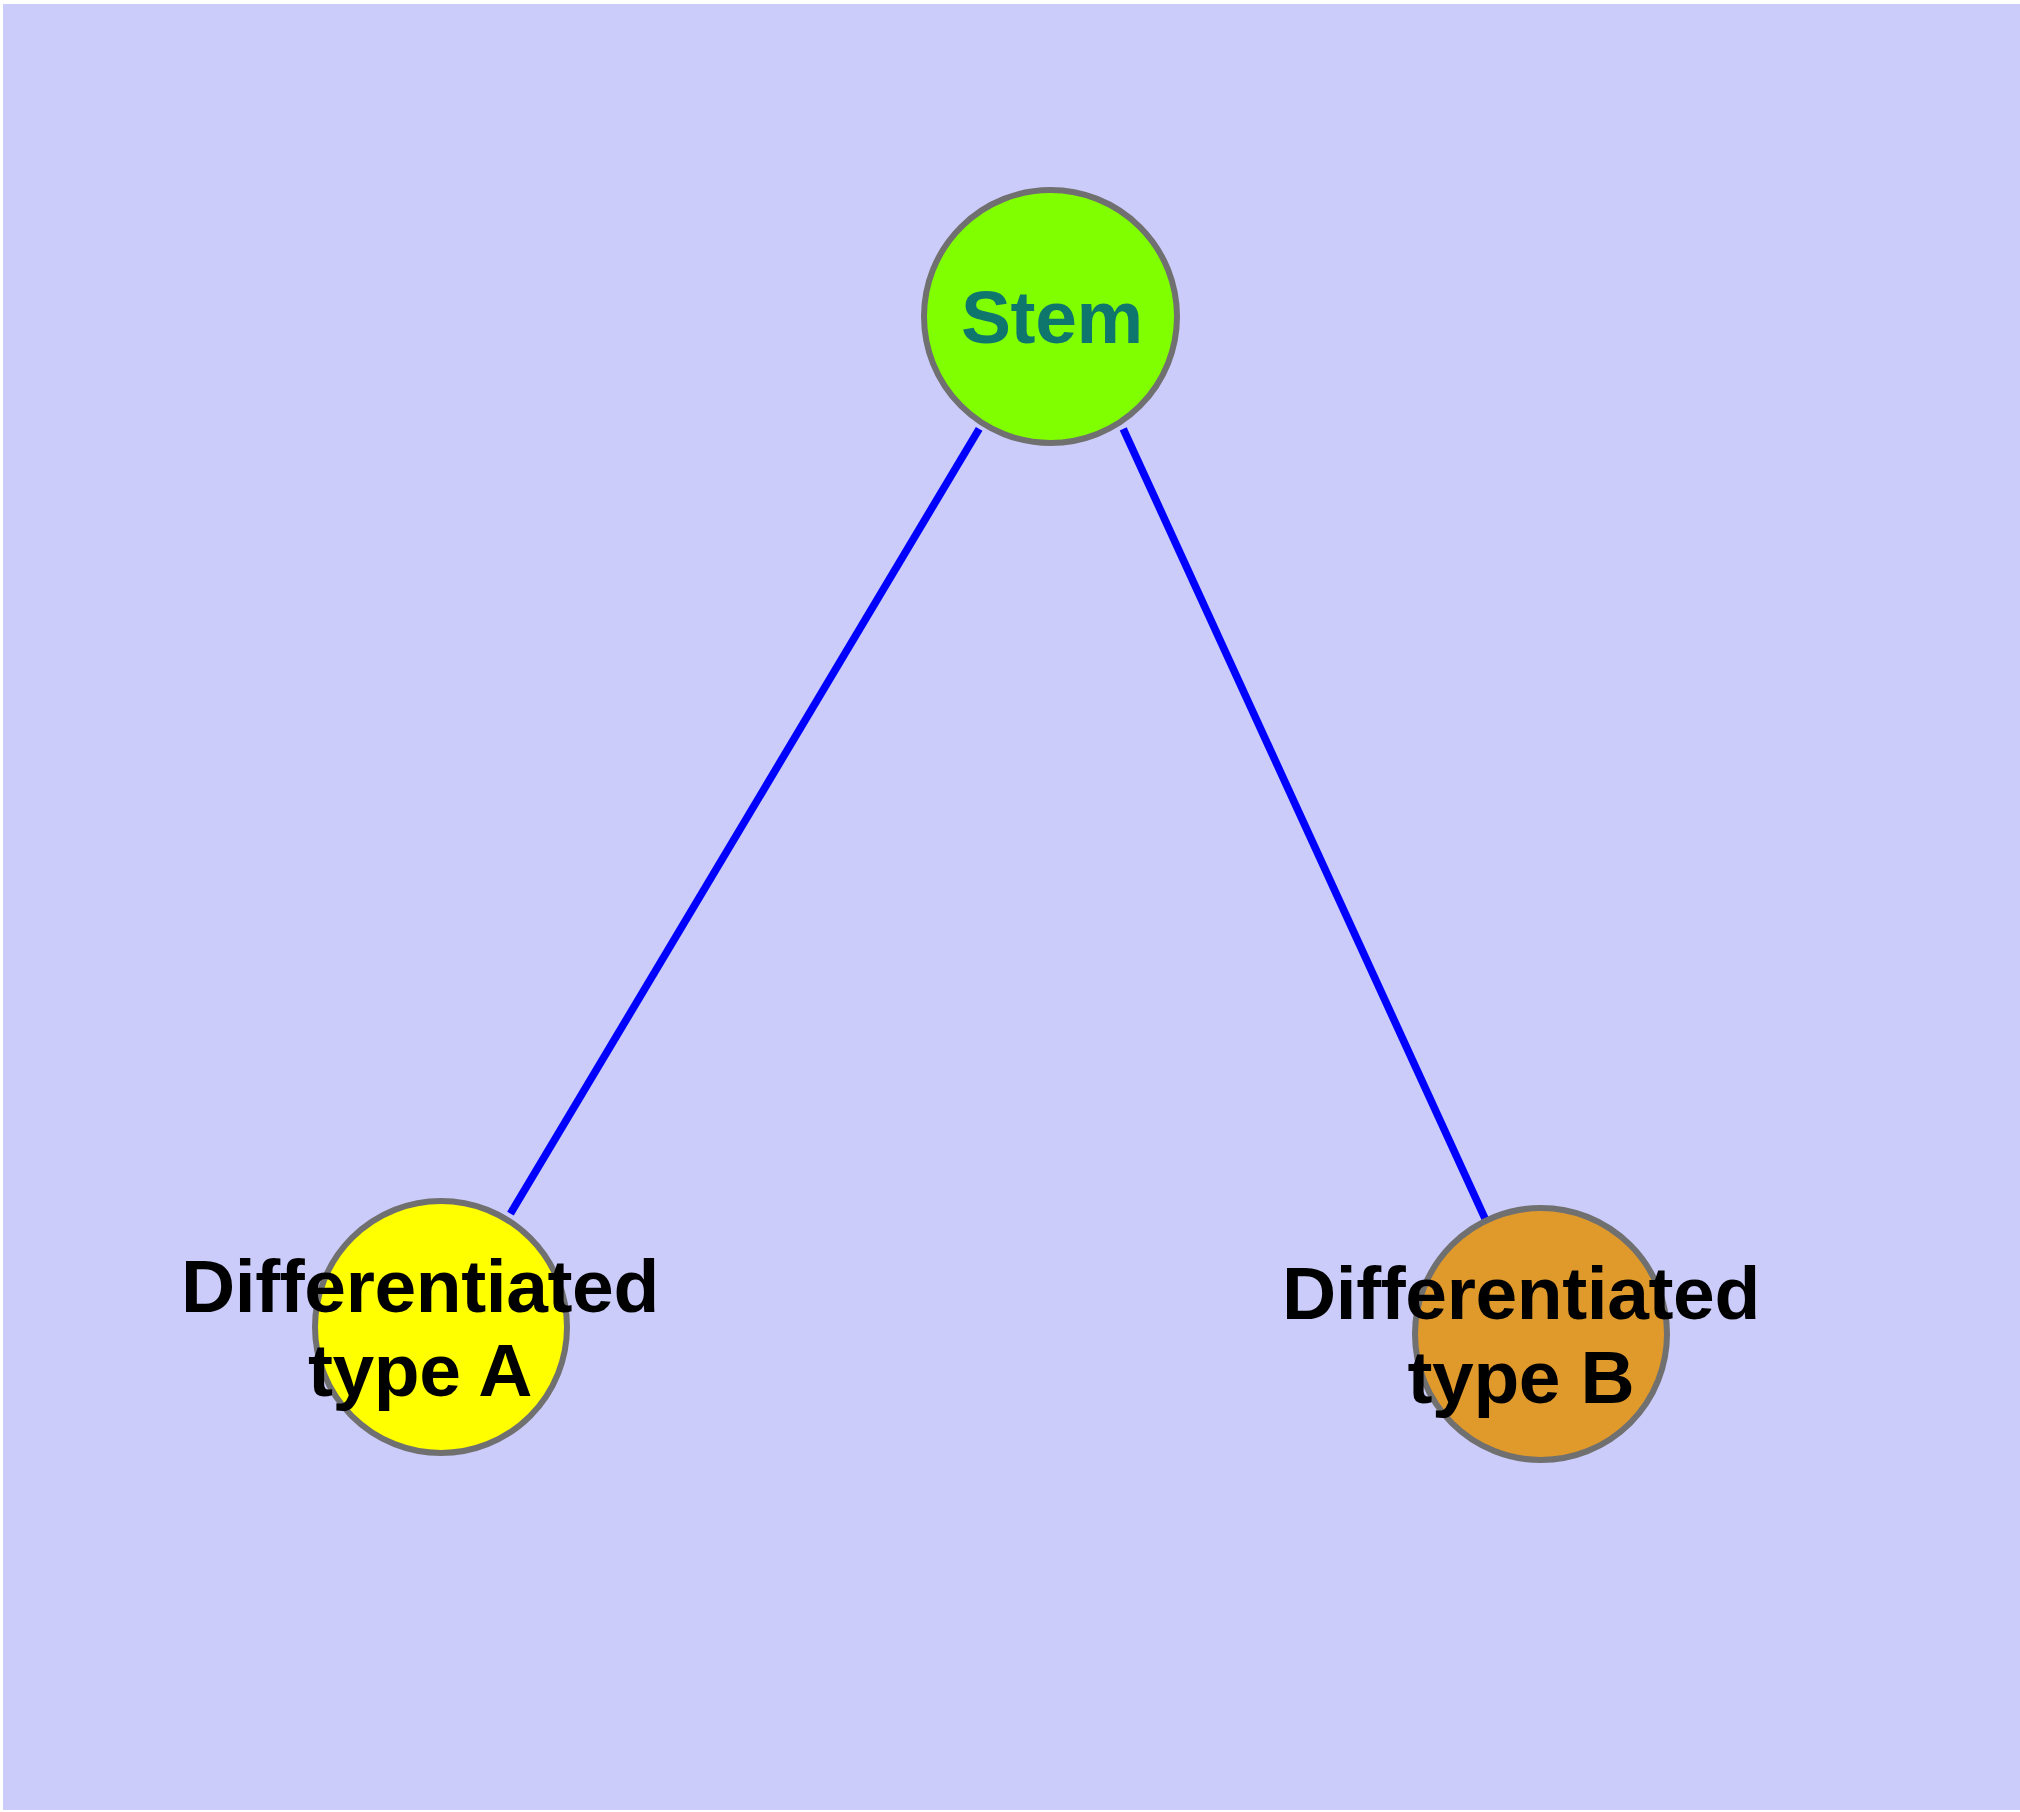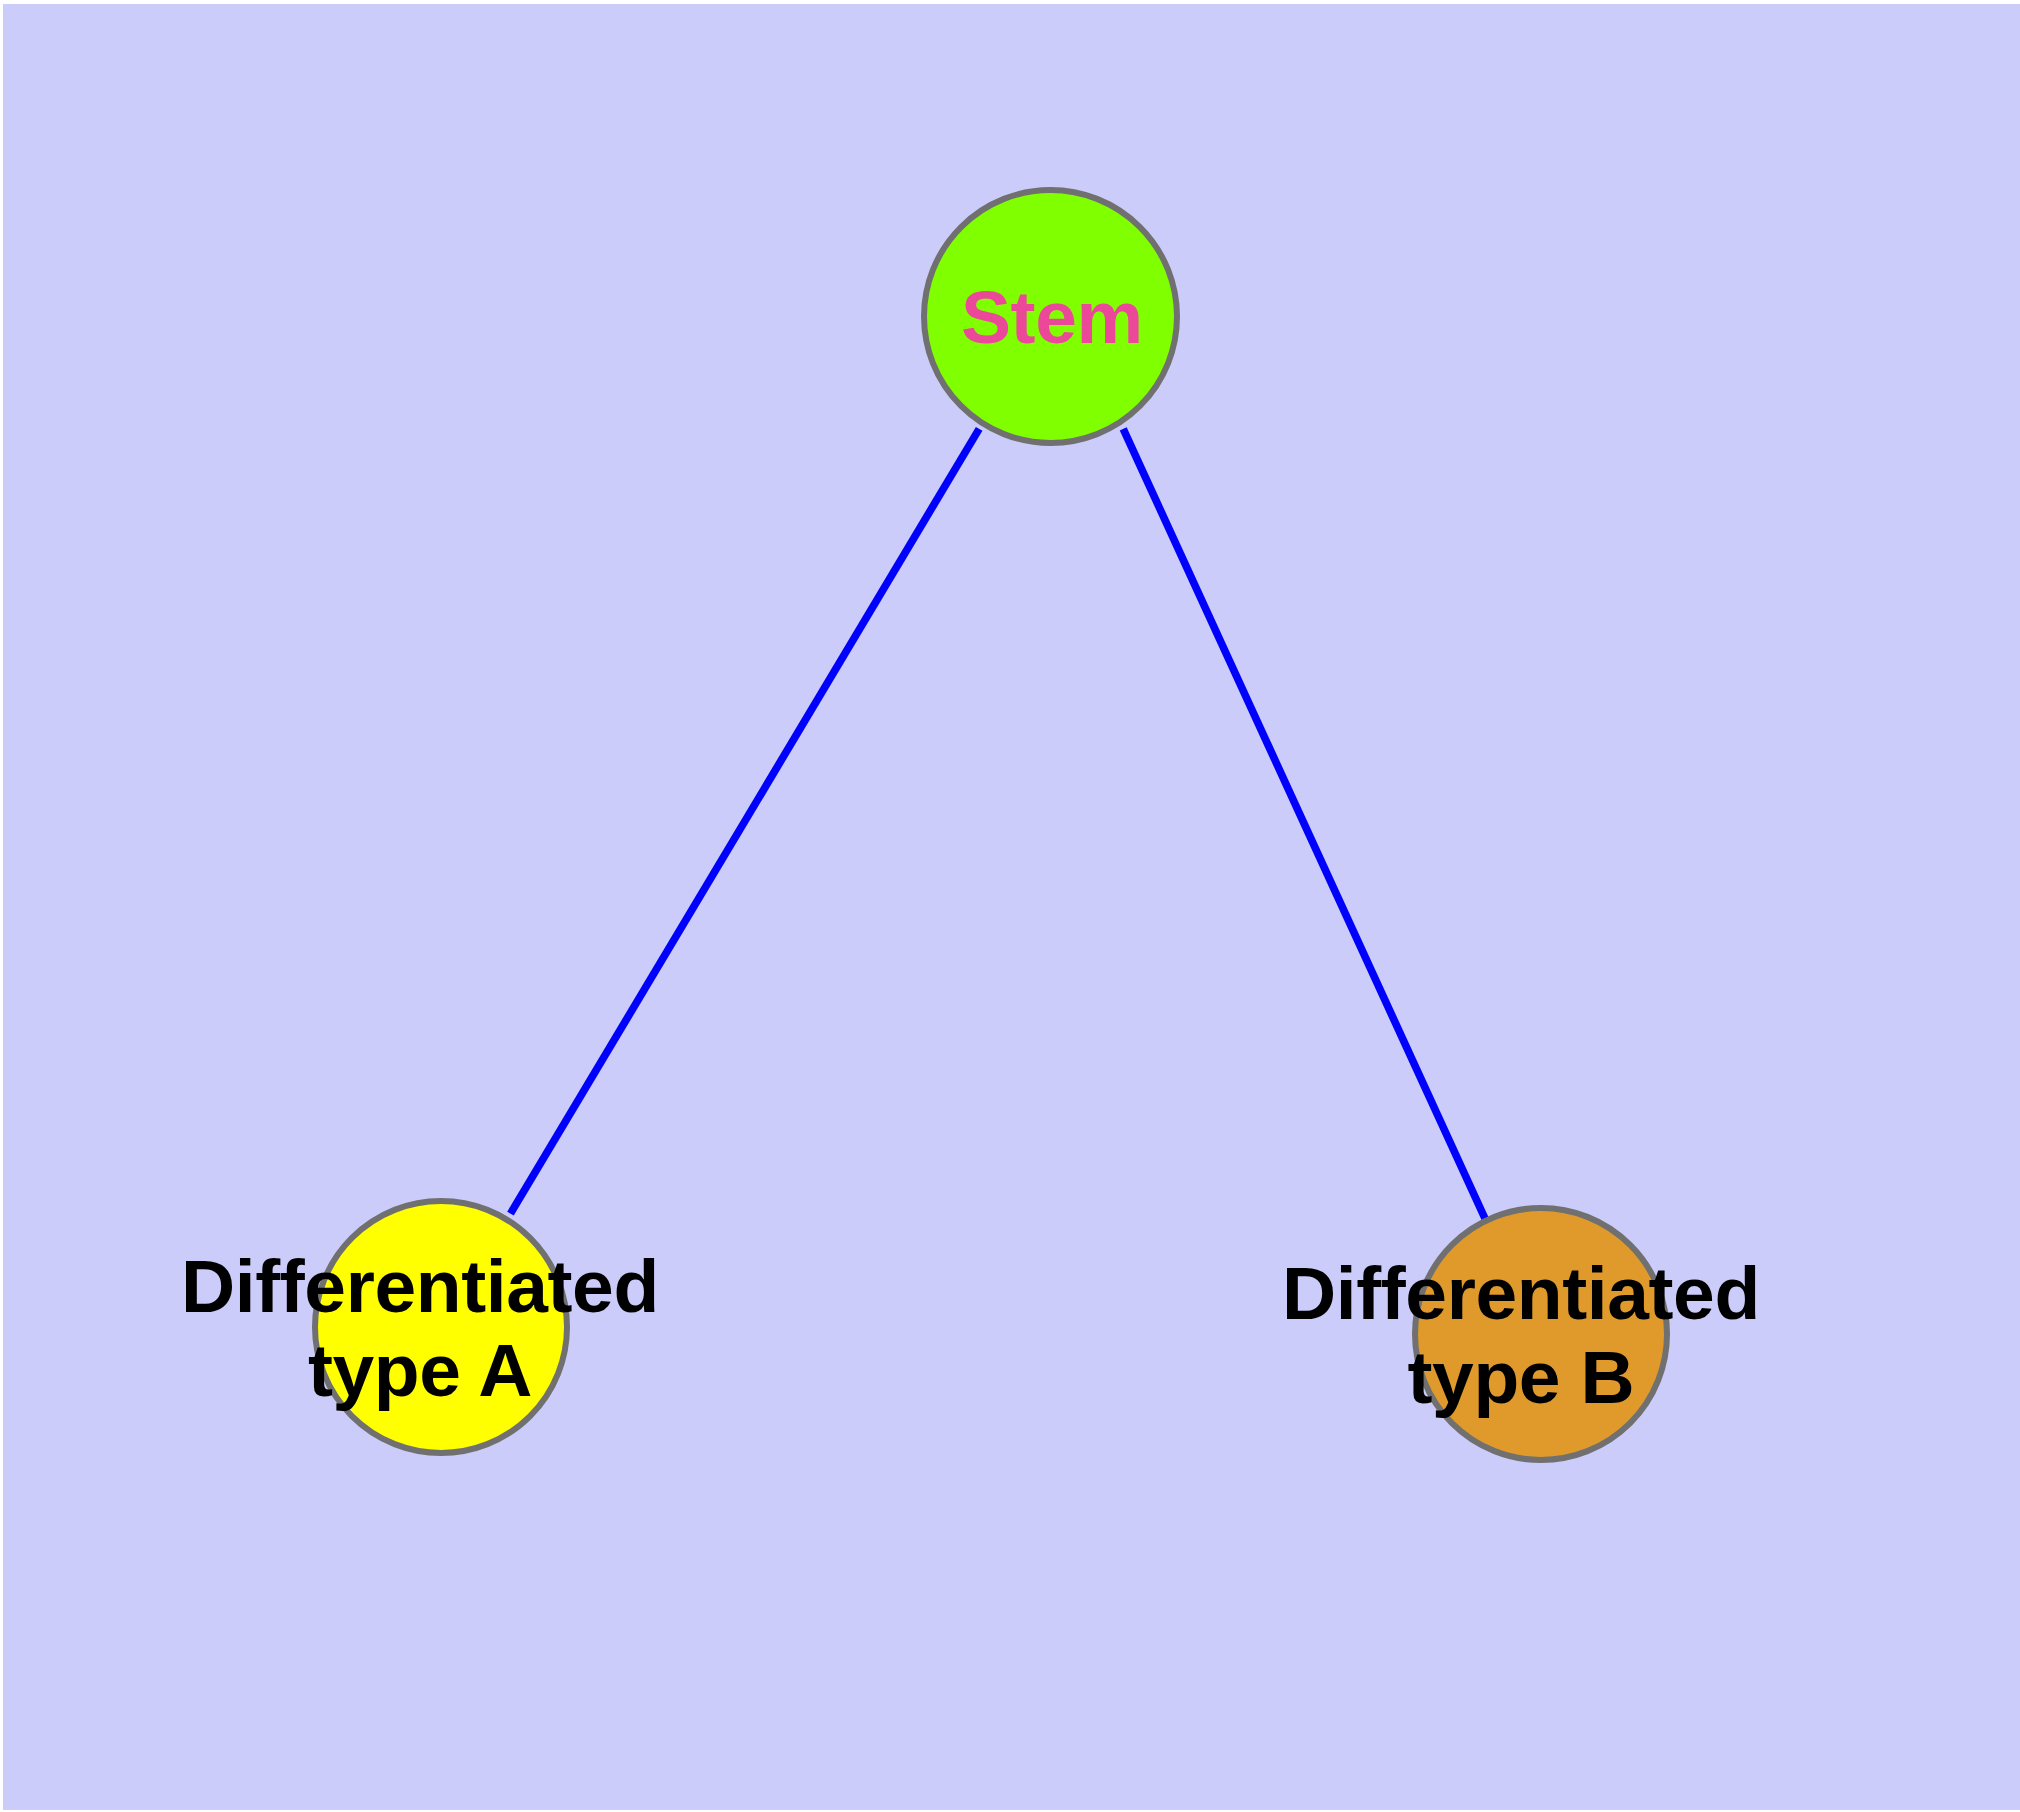--- a/index.html
+++ b/index.html
@@ -56,20 +56,20 @@
 
   <svg id="graph-svg" viewBox="0 0 2384 2138">
     <line id="edge-0" stroke="#0000ff" stroke-width="9" stroke-linecap="butt" x1="1155" y1="506" x2="602" y2="1432"></line>
     <line id="edge-1" stroke="#0000ff" stroke-width="9" stroke-linecap="butt" x1="1325" y1="506" x2="1752" y2="1438"></line>
   </svg>
 
   <div class="node-circle" id="node-circle-0" style="left: 921px; top: 187px; width: 259px; height: 259px; background: rgb(128, 255, 0); border-color: rgb(112, 112, 112);"></div>
   <div class="node-circle" id="node-circle-1" style="left: 312px; top: 1198px; width: 258px; height: 258px; background: rgb(255, 255, 0); border-color: rgb(112, 112, 112);"></div>
   <div class="node-circle" id="node-circle-2" style="left: 1412px; top: 1205px; width: 258px; height: 258px; background: rgb(224, 154, 44); border-color: rgb(112, 112, 112);"></div>
 
-  <div class="node-label" id="node-label-0" style="font-size: 75px; color: #ec4899; left: 961px; top: 275px; width: auto;">Stem</div>
+  <div class="node-label" id="node-label-0" style="font-size: 75px; color: #0f766e; left: 961px; top: 275px; width: auto;">Stem</div>
   <div class="node-label" id="node-label-1" style="font-size: 75px; color: rgb(0, 0, 0); left: 181px; top: 1244px; width: auto;">Differentiated
 type A</div>
   <div class="node-label" id="node-label-2" style="font-size: 75px; color: rgb(0, 0, 0); left: 1282px; top: 1251px; width: auto;">Differentiated
 type B</div>
 
 </div>
 
 
 </body></html>

